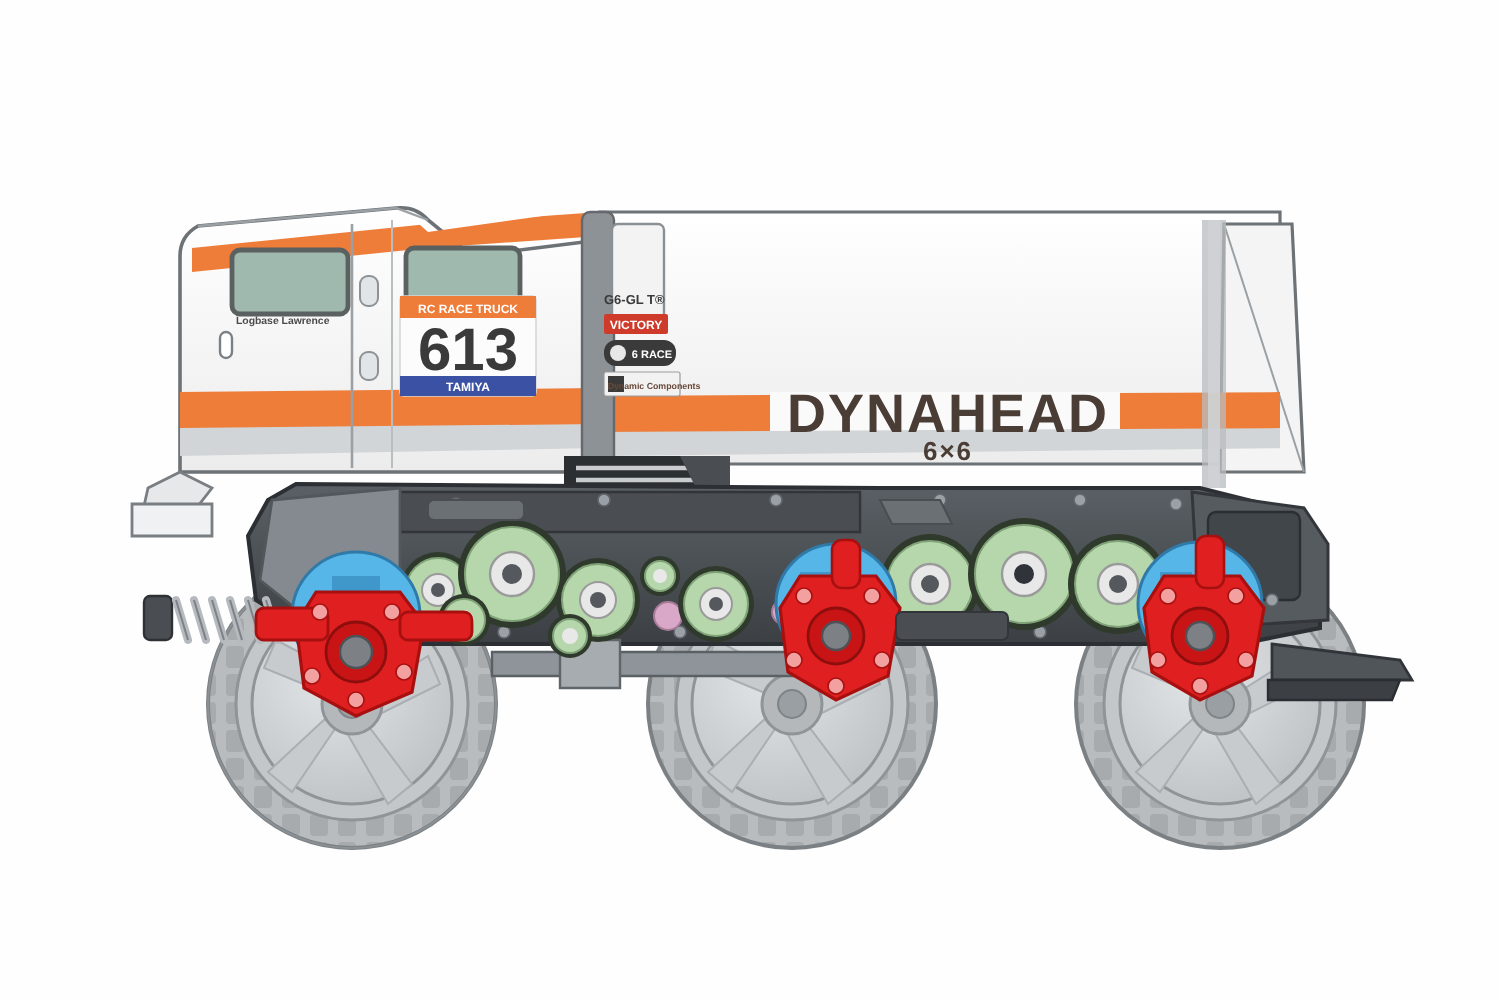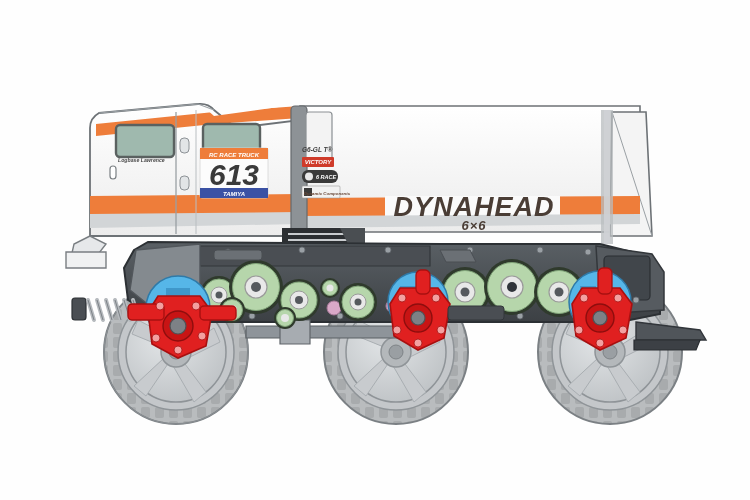--- a/index.html
+++ b/index.html
@@ -1,18 +1,18 @@
 <!DOCTYPE html>
 <html><head>
 <meta charset="utf-8">
 <style>
   html,body{margin:0;padding:0;background:#ffffff;}
   body{width:750px;height:500px;overflow:hidden;
        font-family:"Liberation Sans",sans-serif;}
-  #stage{position:relative;width:750px;height:500px;background:#8b5cf6;font-style:italic;}
+  #stage{position:relative;width:750px;height:500px;background:#8b5cf6;}
   svg{display:block;}
   .lbl{font-family:"Liberation Sans",sans-serif;font-weight:bold;}
 </style>
 </head>
 <body>
 
 <div id="stage">
   <svg width="750" height="500" viewBox="0 0 750 500">
 
     <defs>

